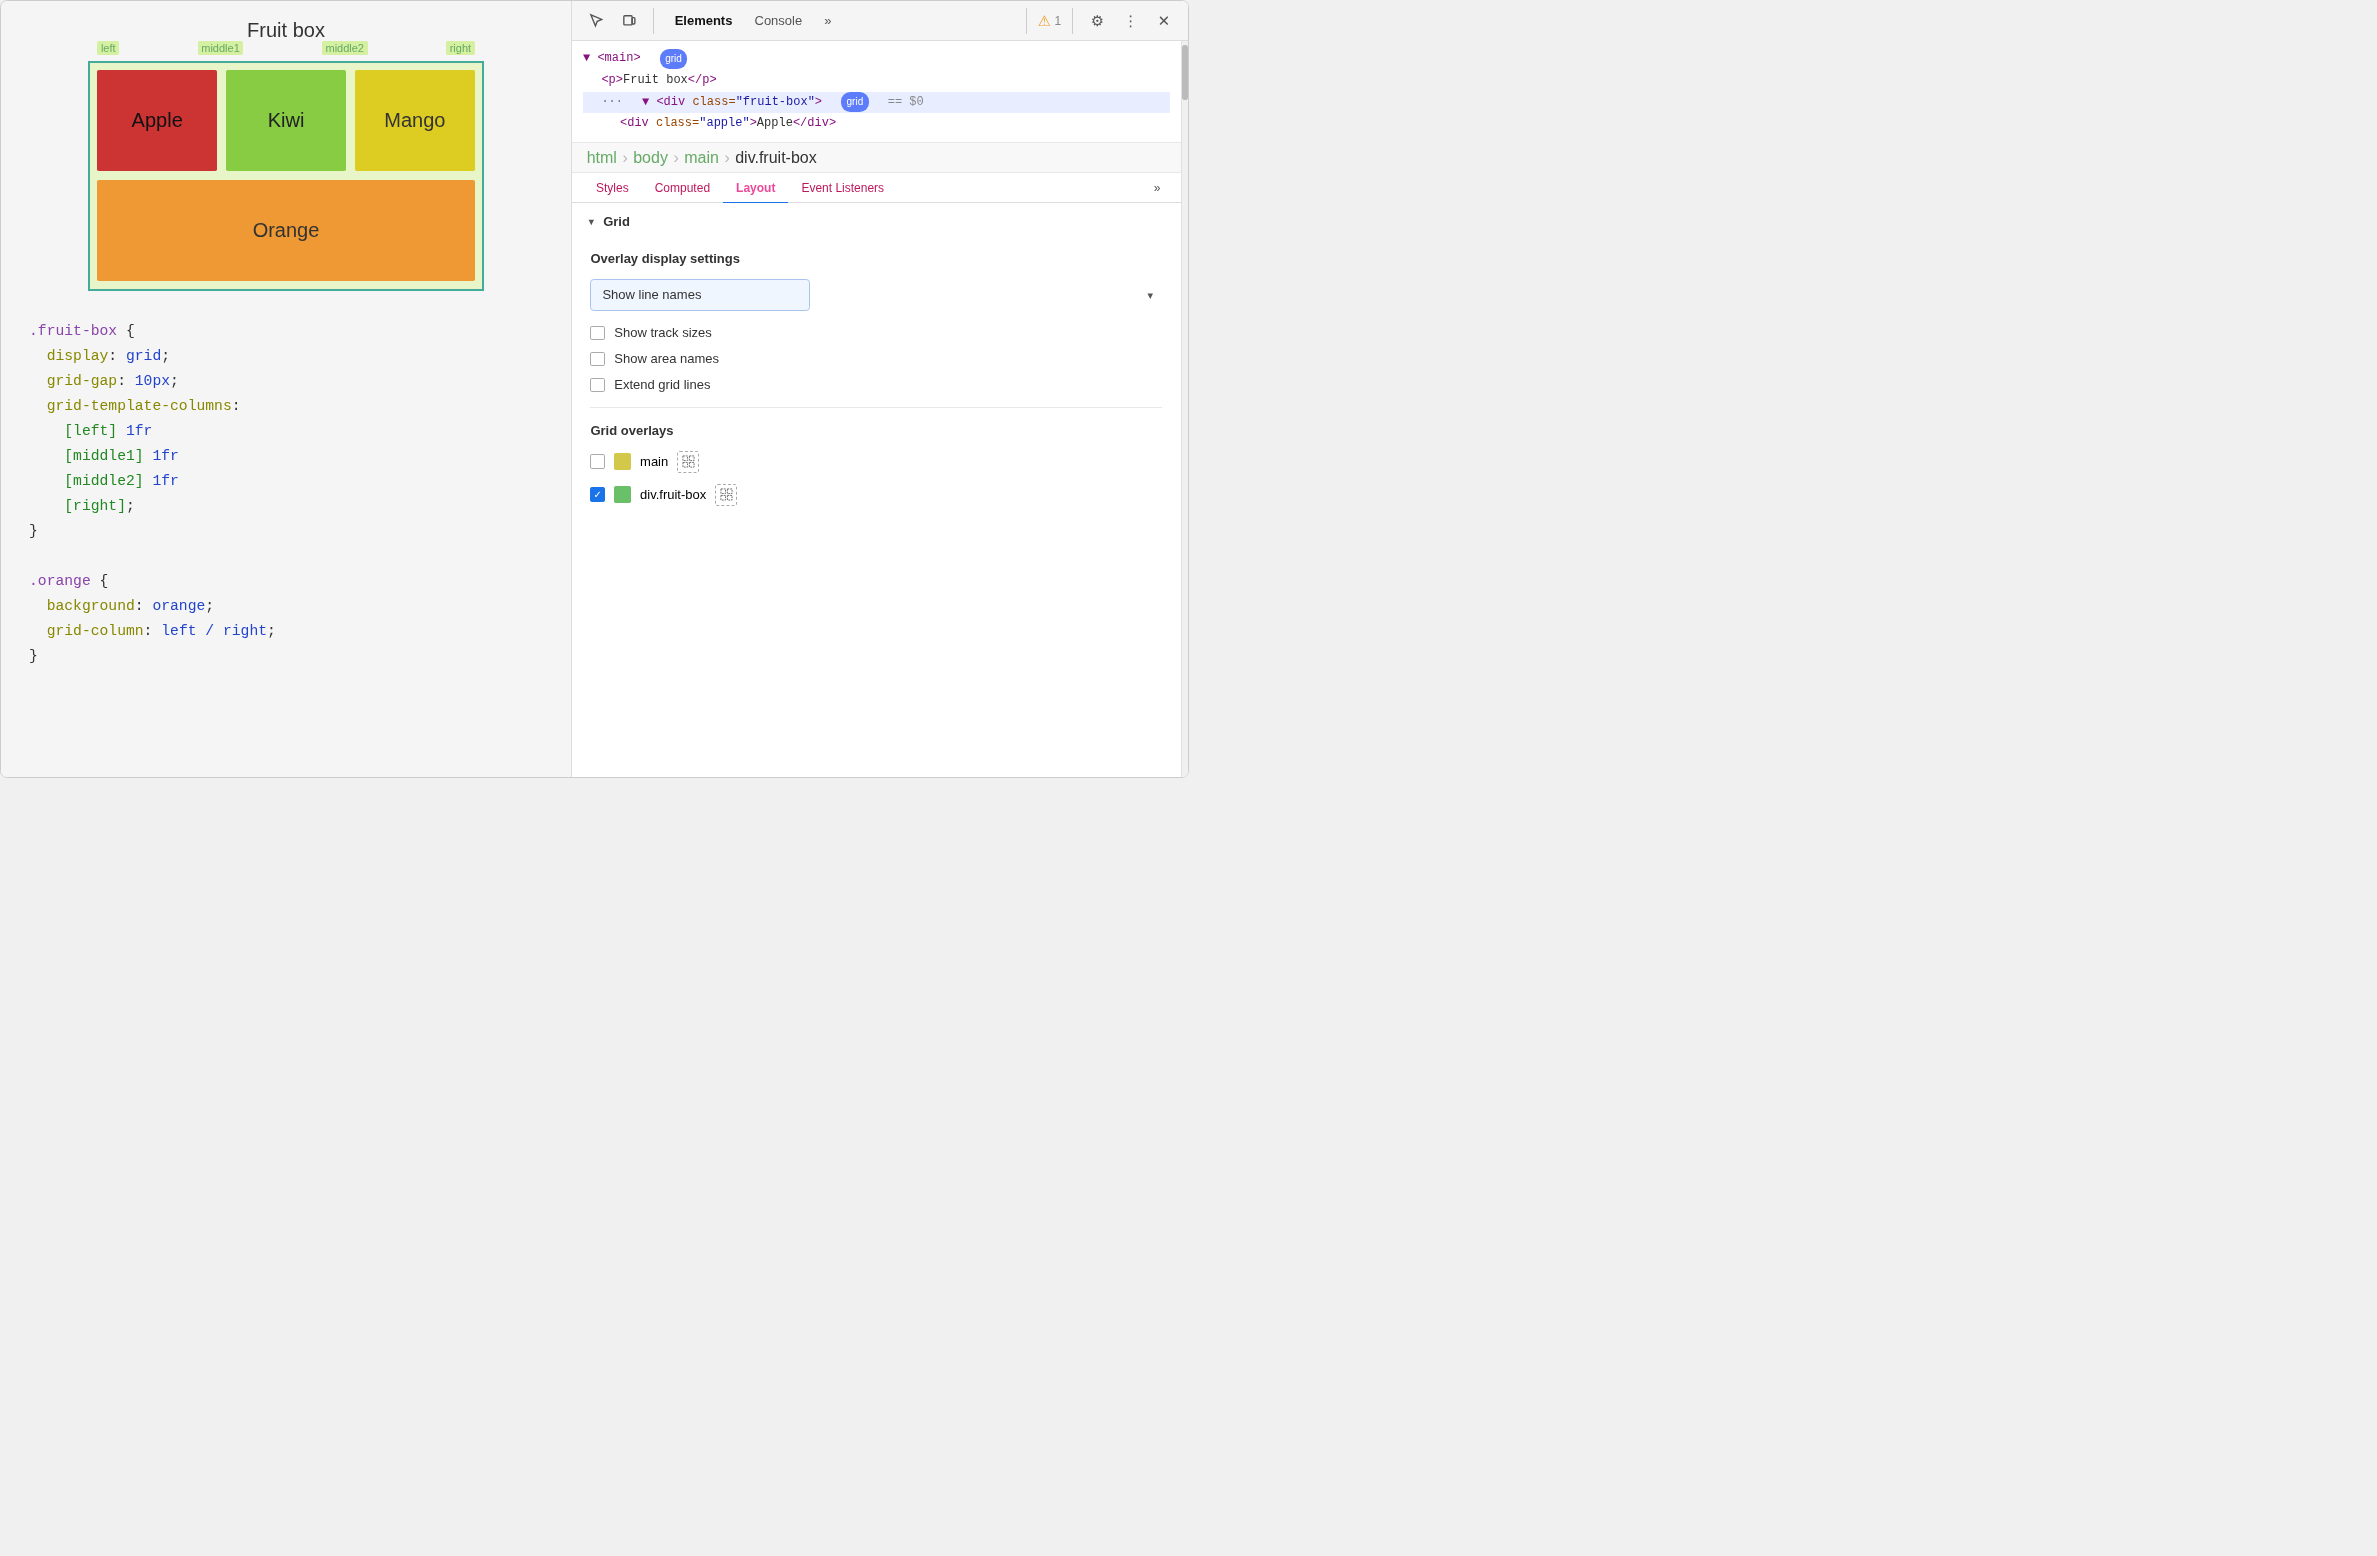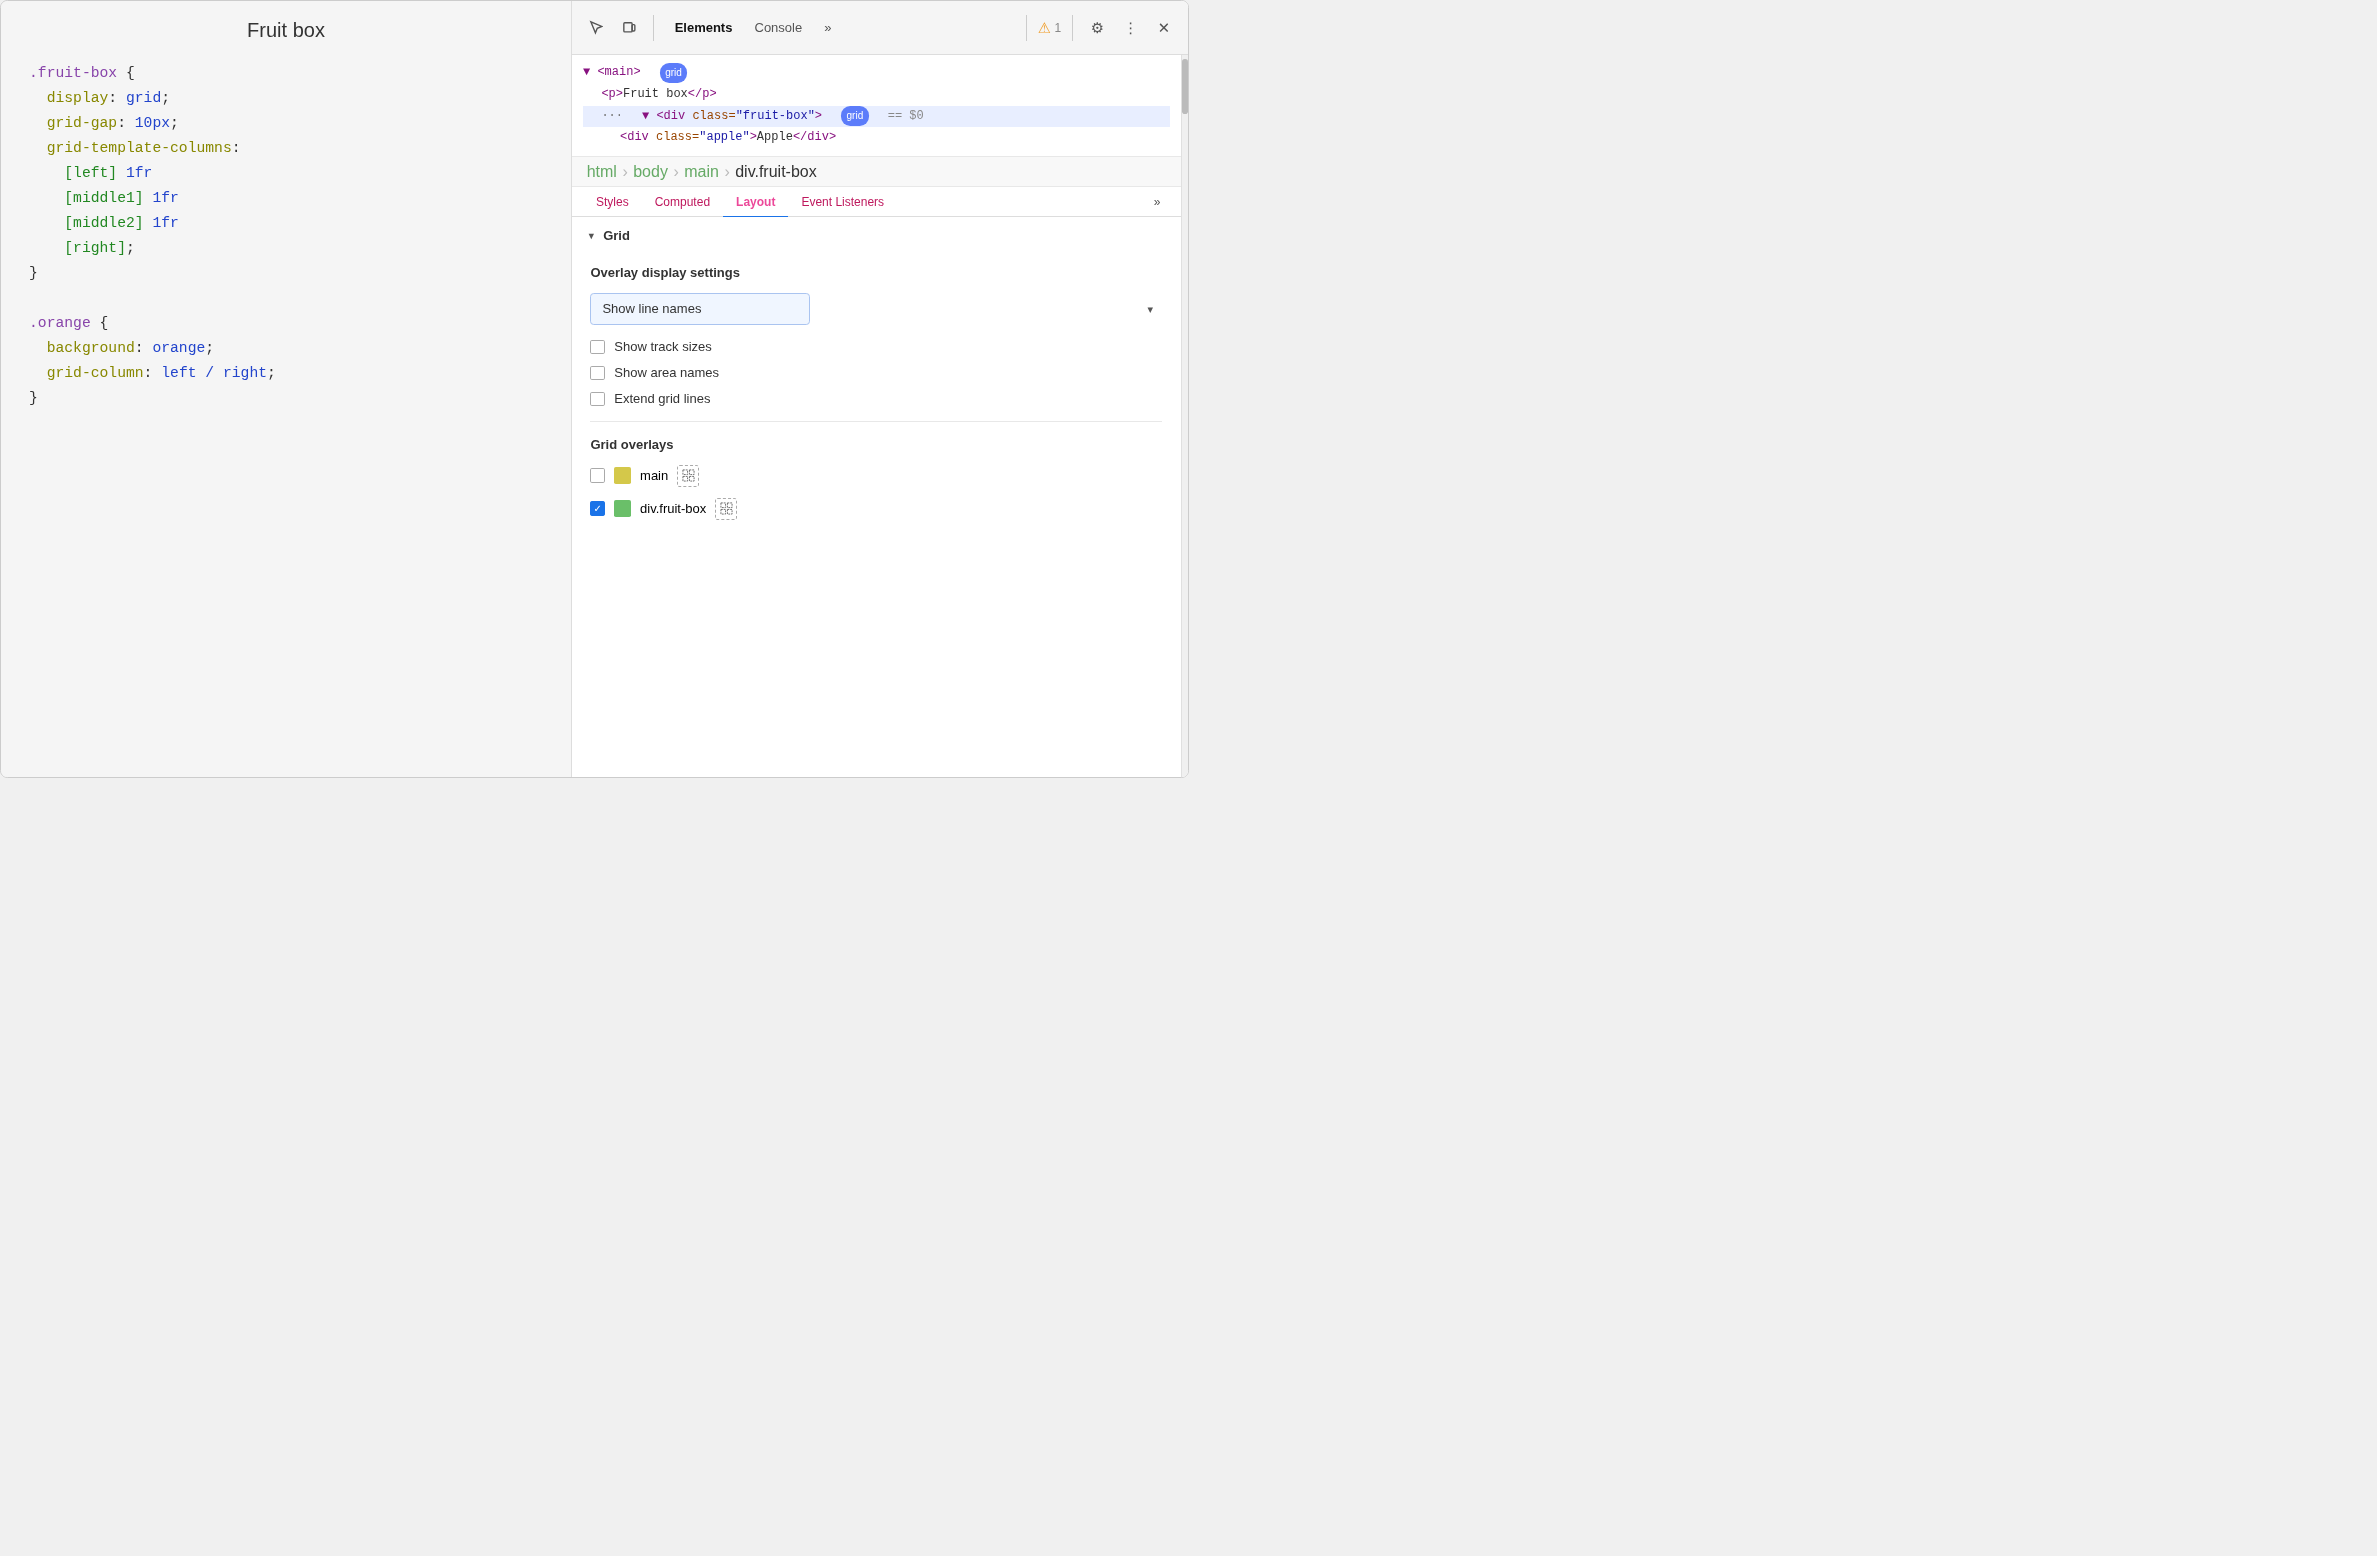--- a/index.html
+++ b/index.html
@@ -111,21 +111,21 @@
       display: flex;
       flex-direction: column;
       overflow: hidden;
     }
 
     
     .devtools-toolbar {
       display: flex;
       align-items: center;
       padding: 0 11px;
-      height: 54px;
+      height: 40px;
       border-bottom: 0.9px solid #ddd;
       background: #f5f5f5;
       gap: 7.4px;
     }
 
     .toolbar-icon {
       width: 26px;
       height: 26px;
       display: flex;
       align-items: center;
@@ -428,20 +428,34 @@
       border-radius: 2.8px;
       margin: 3.7px auto;
     }
   </style>
 </head>
 <body>
 
 <div class="left-panel">
   <h2 class="panel-title">Fruit box</h2>
 
+  <div class="grid-container-wrapper">
+    <div class="grid-line-labels">
+      <span class="grid-line-label">left</span>
+      <span class="grid-line-label">middle1</span>
+      <span class="grid-line-label">middle2</span>
+      <span class="grid-line-label">right</span>
+    </div>
+    <div class="fruit-grid">
+      <div class="fruit-cell apple">Apple</div>
+      <div class="fruit-cell kiwi">Kiwi</div>
+      <div class="fruit-cell mango">Mango</div>
+      <div class="fruit-cell orange-cell">Orange</div>
+    </div>
+  </div>
 
   <div class="code-block">
     <div class="code-line"><span class="c-purple">.fruit-box</span> {</div>
     <div class="code-line">  <span class="c-olive">display</span>: <span class="c-blue">grid</span>;</div>
     <div class="code-line">  <span class="c-olive">grid-gap</span>: <span class="c-blue">10px</span>;</div>
     <div class="code-line">  <span class="c-olive">grid-template-columns</span>:</div>
     <div class="code-line">    <span class="c-green">[left]</span> <span class="c-blue">1fr</span></div>
     <div class="code-line">    <span class="c-green">[middle1]</span> <span class="c-blue">1fr</span></div>
     <div class="code-line">    <span class="c-green">[middle2]</span> <span class="c-blue">1fr</span></div>
     <div class="code-line">    <span class="c-green">[right]</span>;</div>

